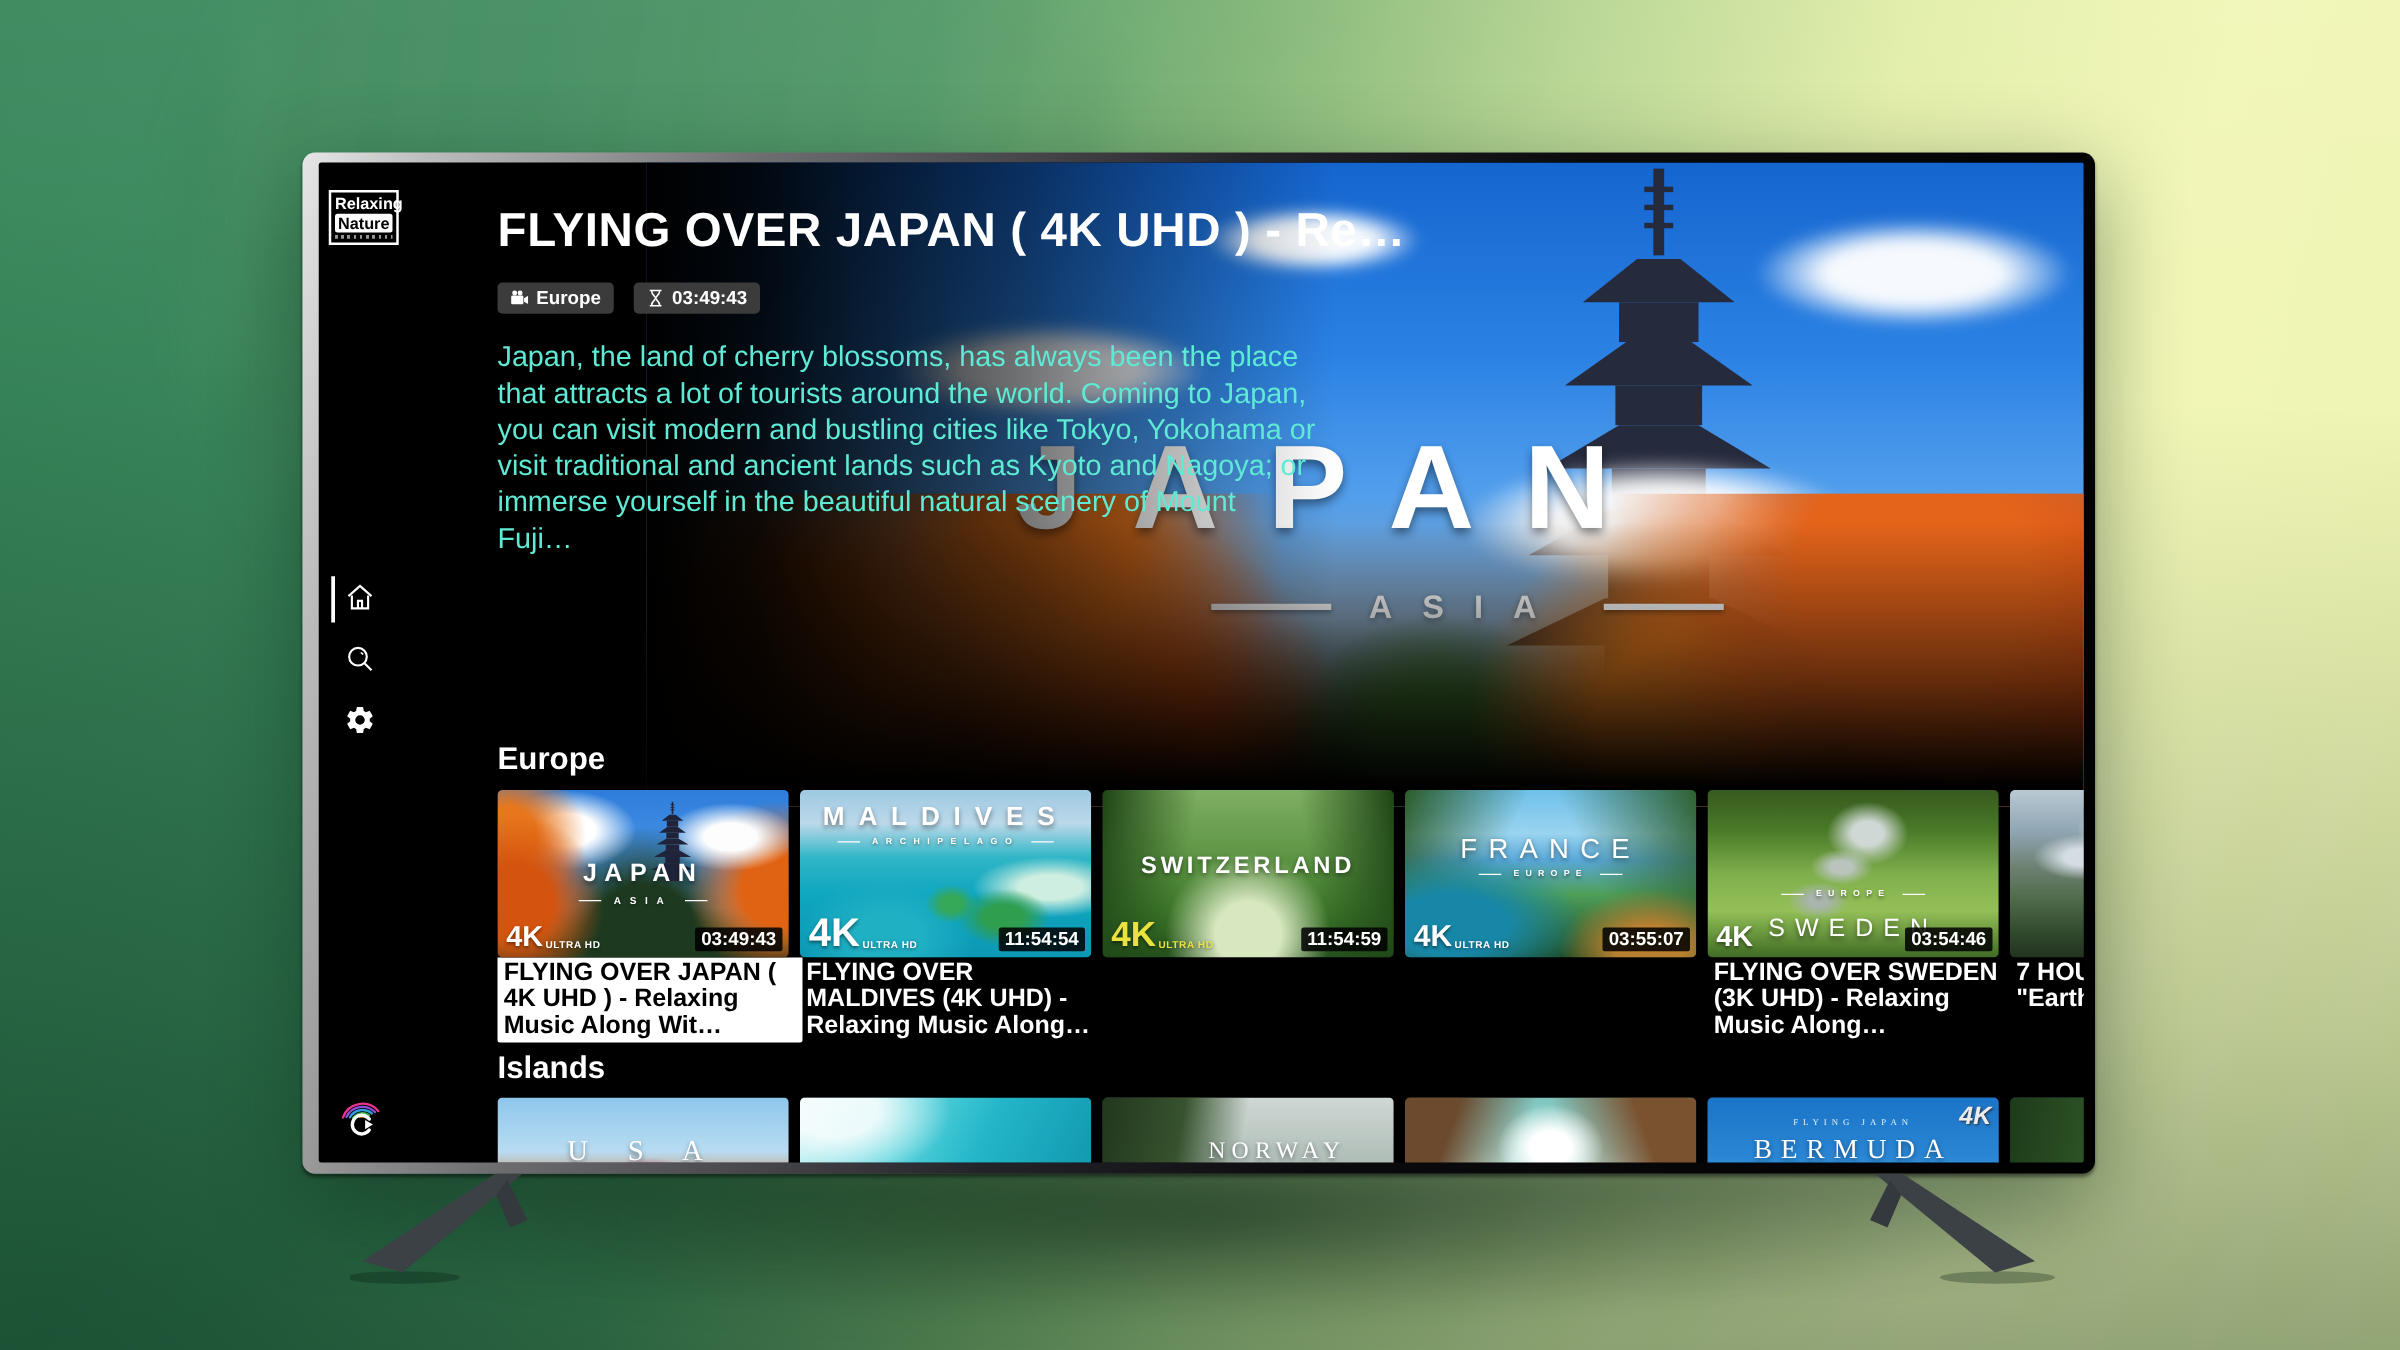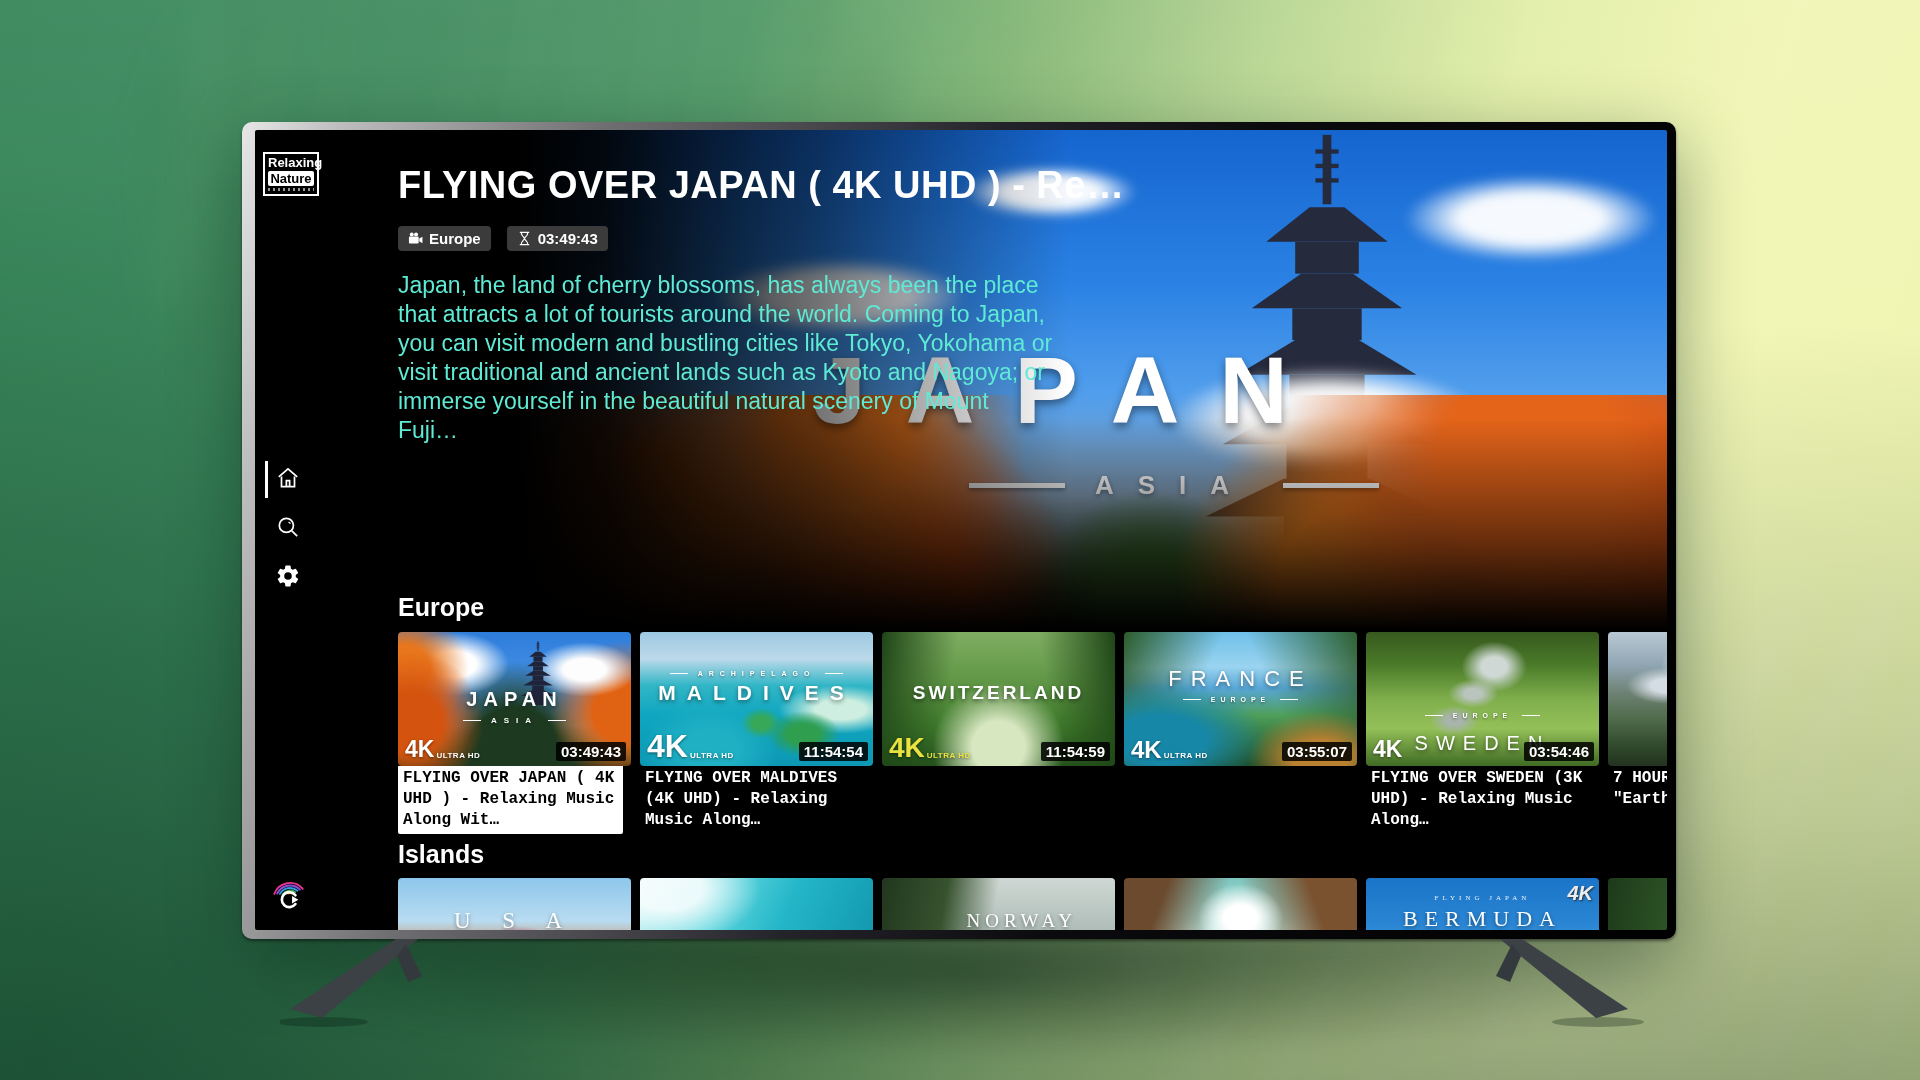--- a/index.html
+++ b/index.html
@@ -80,22 +80,22 @@
   .badge svg { width:15px; height:15px; }
   .desc { position:absolute; left:143px; top:141px; width:656px; color:#5eead4; font-size:23px; line-height:29px; }
 
   .row-header { position:absolute; left:143px; color:#fff; font-size:25px; font-weight:700; }
   .rh-europe { top:463px; } .rh-islands { top:710px; }
   .row { position:absolute; left:143px; display:flex; gap:9px; }
   .row-europe { top:502px; } .row-islands { top:748px; }
 
   .card { width:233px; flex:0 0 233px; cursor:pointer; }
   .thumb { position:relative; width:233px; height:134px; border-radius:4px; overflow:hidden; background:#222; }
-  .card-title { width:225px; min-height:46px; padding:2px 5px 3px; font-size:16px; line-height:21px;
-    font-weight:700; color:#fff; white-space:pre-line;font-family:Liberation Mono, monospace; }
+  .card-title { width:244px; min-height:46px; padding:2px 5px 3px; font-size:20px; line-height:21px;
+    font-weight:700; color:#fff; white-space:pre-line; }
   .card.selected .card-title { background:#fff; color:#000; border-radius:0 0 2px 2px; }
 
   .duration { position:absolute; right:5px; bottom:5px; background:rgba(0,0,0,.85); color:#fff;
     font-size:15px; font-weight:700; padding:1px 5px; border-radius:2px; }
   .duration:empty { display:none; }
   .wm { position:absolute; left:7px; bottom:6px; display:flex; align-items:flex-end; gap:2px; color:#fff;
     font-weight:800; font-size:28px; line-height:.85; text-shadow:0 1px 3px rgba(0,0,0,.5); }
   .wm .wm-sub { font-size:8px; font-weight:700; letter-spacing:.5px; }
   .wm-yellow { color:#e9e23f; }
   .wm-tr { position:absolute; right:6px; top:4px; color:#ececec; font-size:20px; font-weight:800;
@@ -122,21 +122,21 @@
   .t-japan .tl-main { position:absolute; left:0; right:0; top:56px; font-size:20px; letter-spacing:6px; }
   .t-japan .tl-sub { position:absolute; left:0; right:0; top:84px; font-size:8px; letter-spacing:7px; }
   .t-japan .wm { font-size:23px; }
 
   .t-maldives { background:
       radial-gradient(ellipse at 70% 76%, #2f9e4f 0 7%, transparent 16%),
       radial-gradient(ellipse at 52% 68%, #37a857 0 5%, transparent 12%),
       radial-gradient(ellipse at 86% 58%, #cdeee0 0 9%, transparent 22%),
       radial-gradient(ellipse at 30% 88%, #1fb0c4 0 12%, transparent 30%),
       linear-gradient(180deg,#9ec9e2 0%,#bcd9ea 20%,#31b6c6 40%,#0fa6c0 62%,#0c98b4 100%); }
-  .t-maldives .tl-main { position:absolute; left:0; right:0; top:10px; font-size:21px; letter-spacing:11px;margin-top:39px; }
+  .t-maldives .tl-main { position:absolute; left:0; right:0; top:10px; font-size:21px; letter-spacing:11px; }
   .t-maldives .tl-sub { position:absolute; left:0; right:0; top:38px; font-size:7px; letter-spacing:6px; }
   .t-maldives .wm { font-size:32px; }
 
   .t-swiss { background:
       radial-gradient(ellipse at 50% 86%, #d7e7c0 0 16%, transparent 40%),
       linear-gradient(100deg, #1e4416 0%, rgba(30,68,22,0) 30%),
       linear-gradient(260deg, #1e4416 0%, rgba(30,68,22,0) 30%),
       linear-gradient(180deg,#7fae62 0%,#5d9444 40%,#3f7a2c 70%,#24511b 100%); }
   .t-swiss .tl-main { position:absolute; left:0; right:0; top:50px; font-size:19px; letter-spacing:3px; }
 

